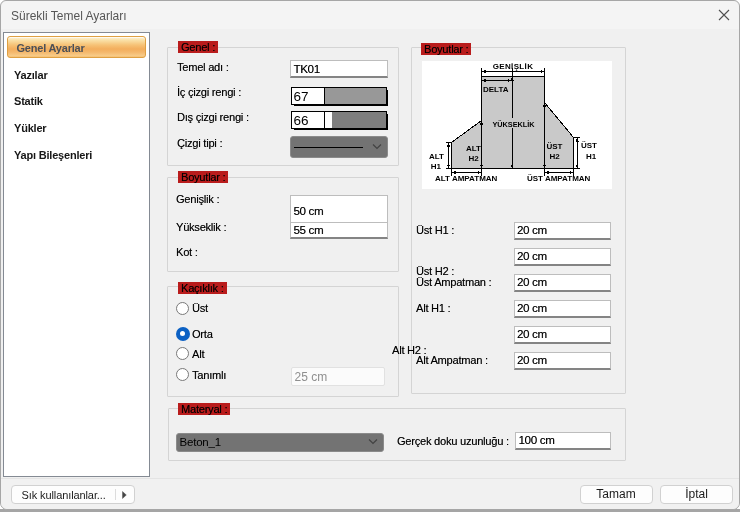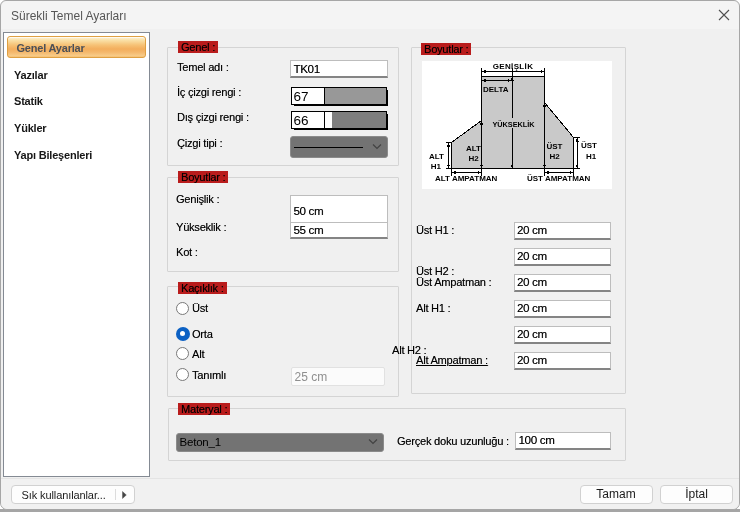--- a/index.html
+++ b/index.html
@@ -170,21 +170,21 @@
   <div class="abs lbl" style="left:416px;top:223.8px;text-align:center;">Üst H1 :</div>
   <div class="abs inp" style="left:513.5px;top:222px;width:97.5px;height:17.5px;">20 cm</div>
   <div class="abs lbl" style="left:416px;top:265px;">Üst H2 :</div>
   <div class="abs inp" style="left:513.5px;top:248px;width:97.5px;height:17.5px;">20 cm</div>
   <div class="abs lbl" style="left:416px;top:275.8px;">Üst Ampatman :</div>
   <div class="abs inp" style="left:513.5px;top:274px;width:97.5px;height:17.5px;">20 cm</div>
   <div class="abs lbl" style="left:416px;top:301.8px;">Alt H1 :</div>
   <div class="abs inp" style="left:513.5px;top:300px;width:97.5px;height:17.5px;">20 cm</div>
   <div class="abs lbl" style="left:392px;top:327.8px;margin-top:16px;">Alt H2 :</div>
   <div class="abs inp" style="left:513.5px;top:326px;width:97.5px;height:17.5px;">20 cm</div>
-  <div class="abs lbl" style="left:416px;top:353.8px;text-decoration:underline;">Alt Ampatman :</div>
+  <div class="abs lbl" style="left:416px;top:353.8px;">Alt Ampatman :</div>
   <div class="abs inp" style="left:513.5px;top:352px;width:97.5px;height:17.5px;">20 cm</div>
 
   <div class="abs combo" style="left:176px;top:433px;width:208px;height:18.5px;">Beton_1</div>
   <svg class="abs" style="left:367px;top:438px;" width="12" height="8" viewBox="0 0 12 8">
       <path d="M2 1.5 L6 5.5 L10 1.5" stroke="#424242" stroke-width="1.2" fill="none"></path>
     </svg>
   <div class="abs lbl" style="left:397px;top:435.4px;text-align:right;">Gerçek doku uzunluğu :</div>
   <div class="abs inp" style="left:515px;top:431.5px;width:96px;height:18px;">100 cm</div>
 
   <div class="abs btn" style="left:10.5px;top:485px;width:124px;height:19px;justify-content:flex-start;padding-left:10px;font-size:11px;letter-spacing:-0.1px;">Sık kullanılanlar...</div>

